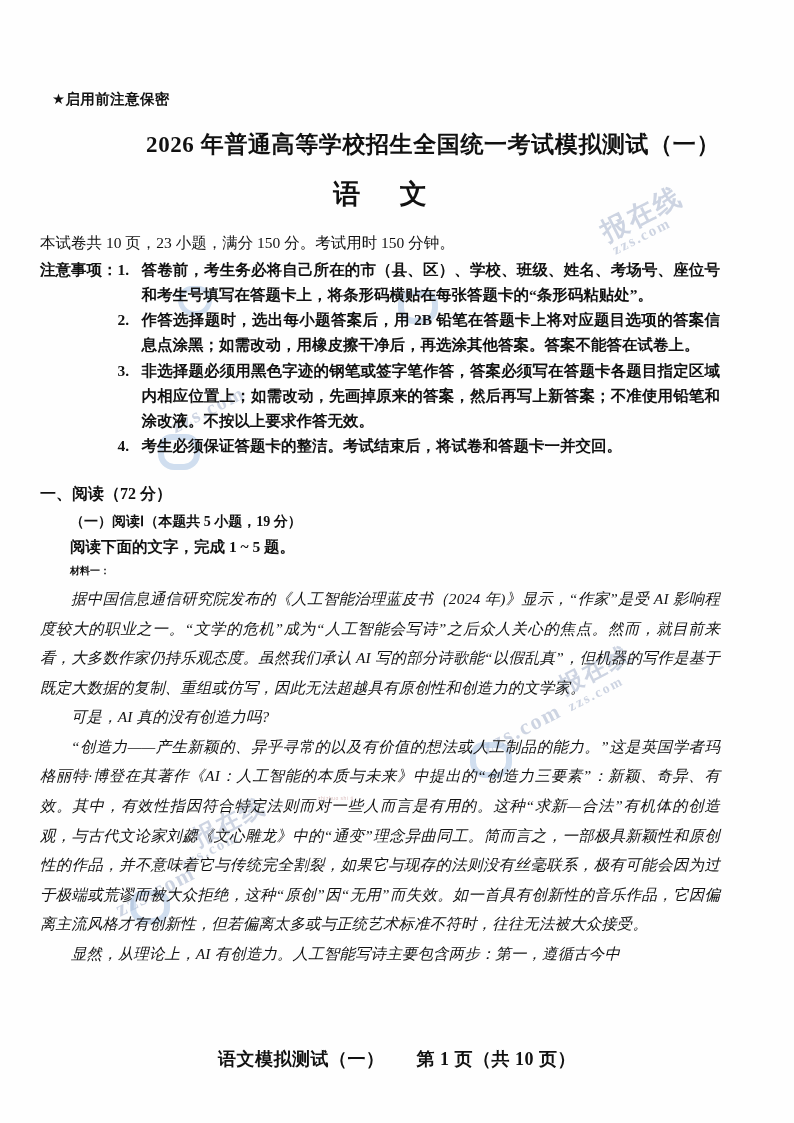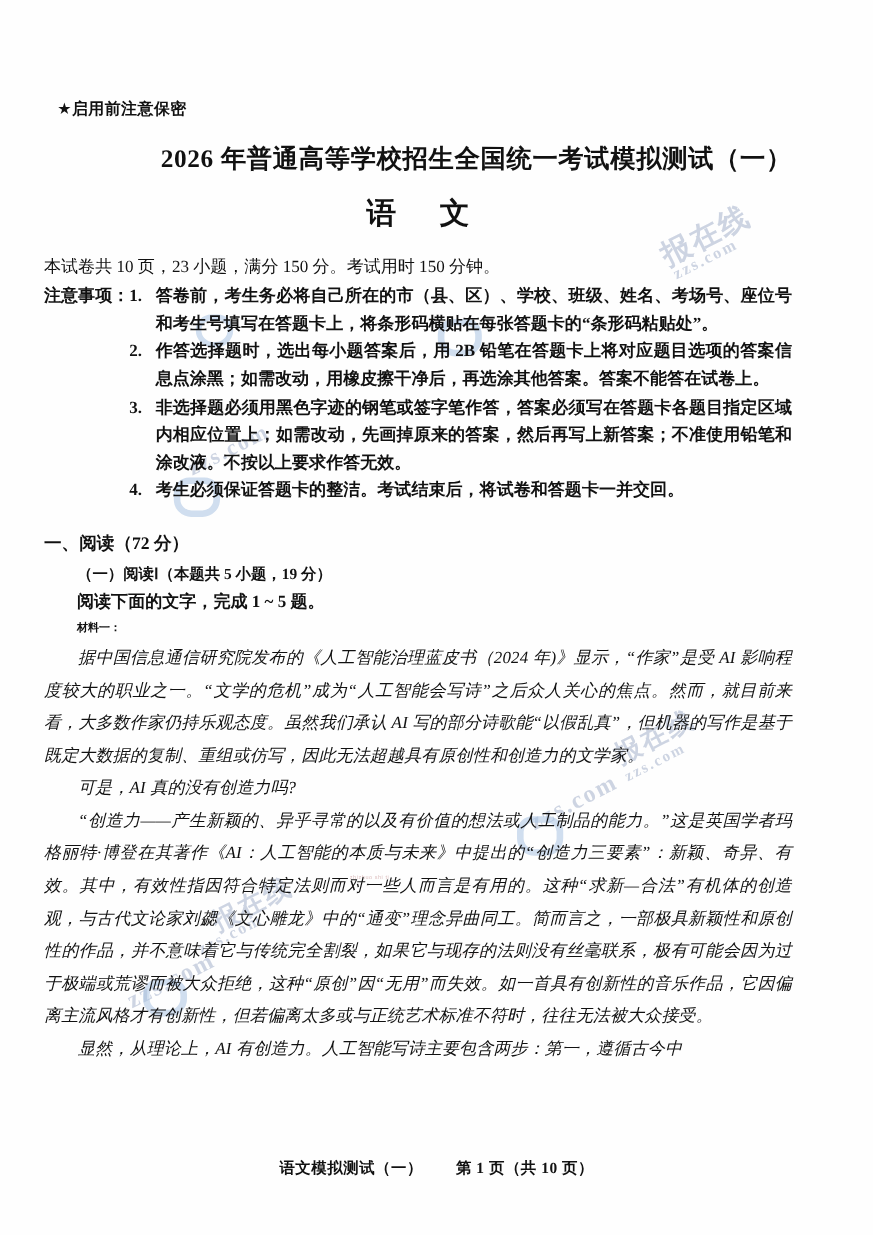--- a/index.html
+++ b/index.html
@@ -185,21 +185,21 @@
 
   .footer {
     position: absolute;
     left: 0;
     right: 0;
     bottom: 52px;
     text-align: center;
     z-index: 2;
     font-family: "Liberation Serif", serif;
     font-weight: 700;
-    font-size: 14px;
+    font-size: 18px;
     letter-spacing: .5px;
   }
   .footer .gap { display: inline-block; width: 22px; }
 </style>
 </head>
 <body>
 
 <div id="page">
 
   <div class="wm-layer">

